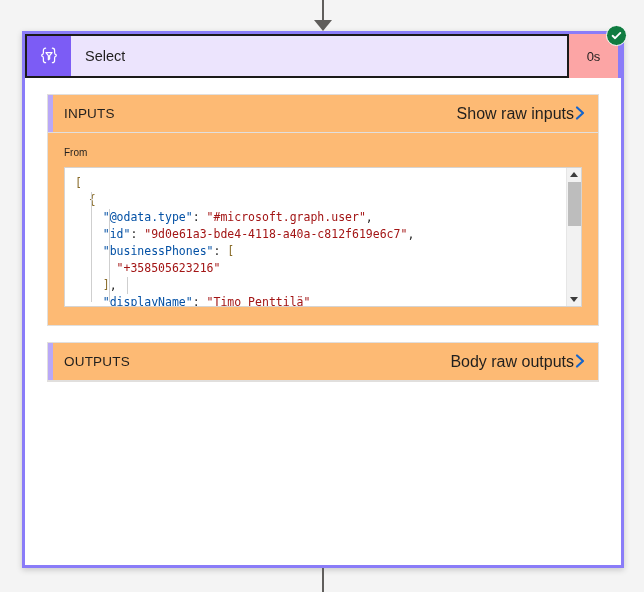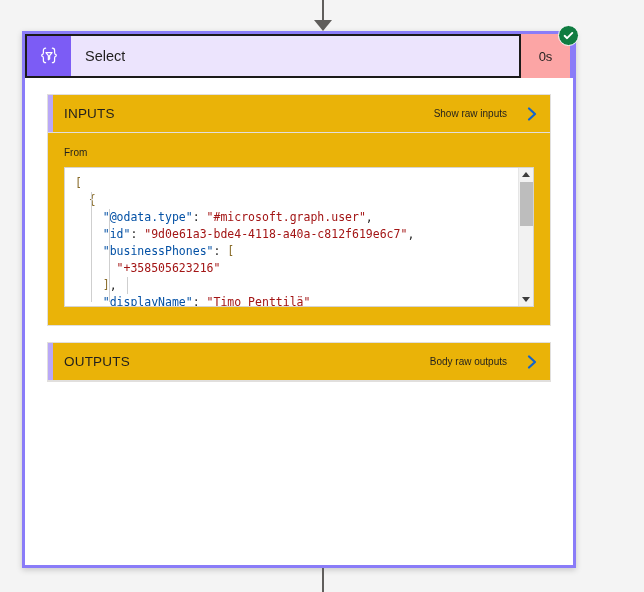--- a/index.html
+++ b/index.html
@@ -30,21 +30,21 @@
     position: absolute;
     left: 322px; top: 568px;
     width: 2px; height: 24px;
     background: #605e5c;
   }
 
   
   #action-card {
     position: absolute;
     left: 22px; top: 31px;
-    width: 554px; height: 537px;
+    width: 602px; height: 537px;
     background: #ffffff;
     border: 3px solid #8a7cf8;
     box-shadow: 0 2px 6px rgba(0,0,0,0.18);
   }
 
   
   #card-header {
     position: relative;
     display: flex;
     align-items: stretch;
@@ -101,21 +101,21 @@
     justify-content: center;
   }
 
   
   #card-body {
     padding: 16px 22px 14px 22px;
   }
 
   .section {
     border: 1px solid #e1dfdd;
-    background: #eab308;
+    background: #fdba74;
     margin-bottom: 16px;
   }
   .section-header {
     position: relative;
     display: flex;
     align-items: center;
     justify-content: space-between;
     height: 38px;
     padding: 0 12px 0 16px;
     border-bottom: 1px solid #e1dfdd;
@@ -126,23 +126,22 @@
     width: 5px;
     background: #b9a8f7;
   }
   .section-title {
     font-size: 13.5px;
     color: #201f1e;
     letter-spacing: 0.2px;
   }
   .raw-link {
     display: flex;
-    align-items: center;
-    gap: 19px;
-    font-size: 10px;
+    gap: 0;
+    font-size: 16px;
     color: #201f1e;
     cursor: pointer;
   }
   .raw-chevron { display: block; }
 
   .section-content { padding: 14px 16px 18px 16px; }
   .field-label {
     font-size: 10px;
     color: #201f1e;
     margin-bottom: 9px;

